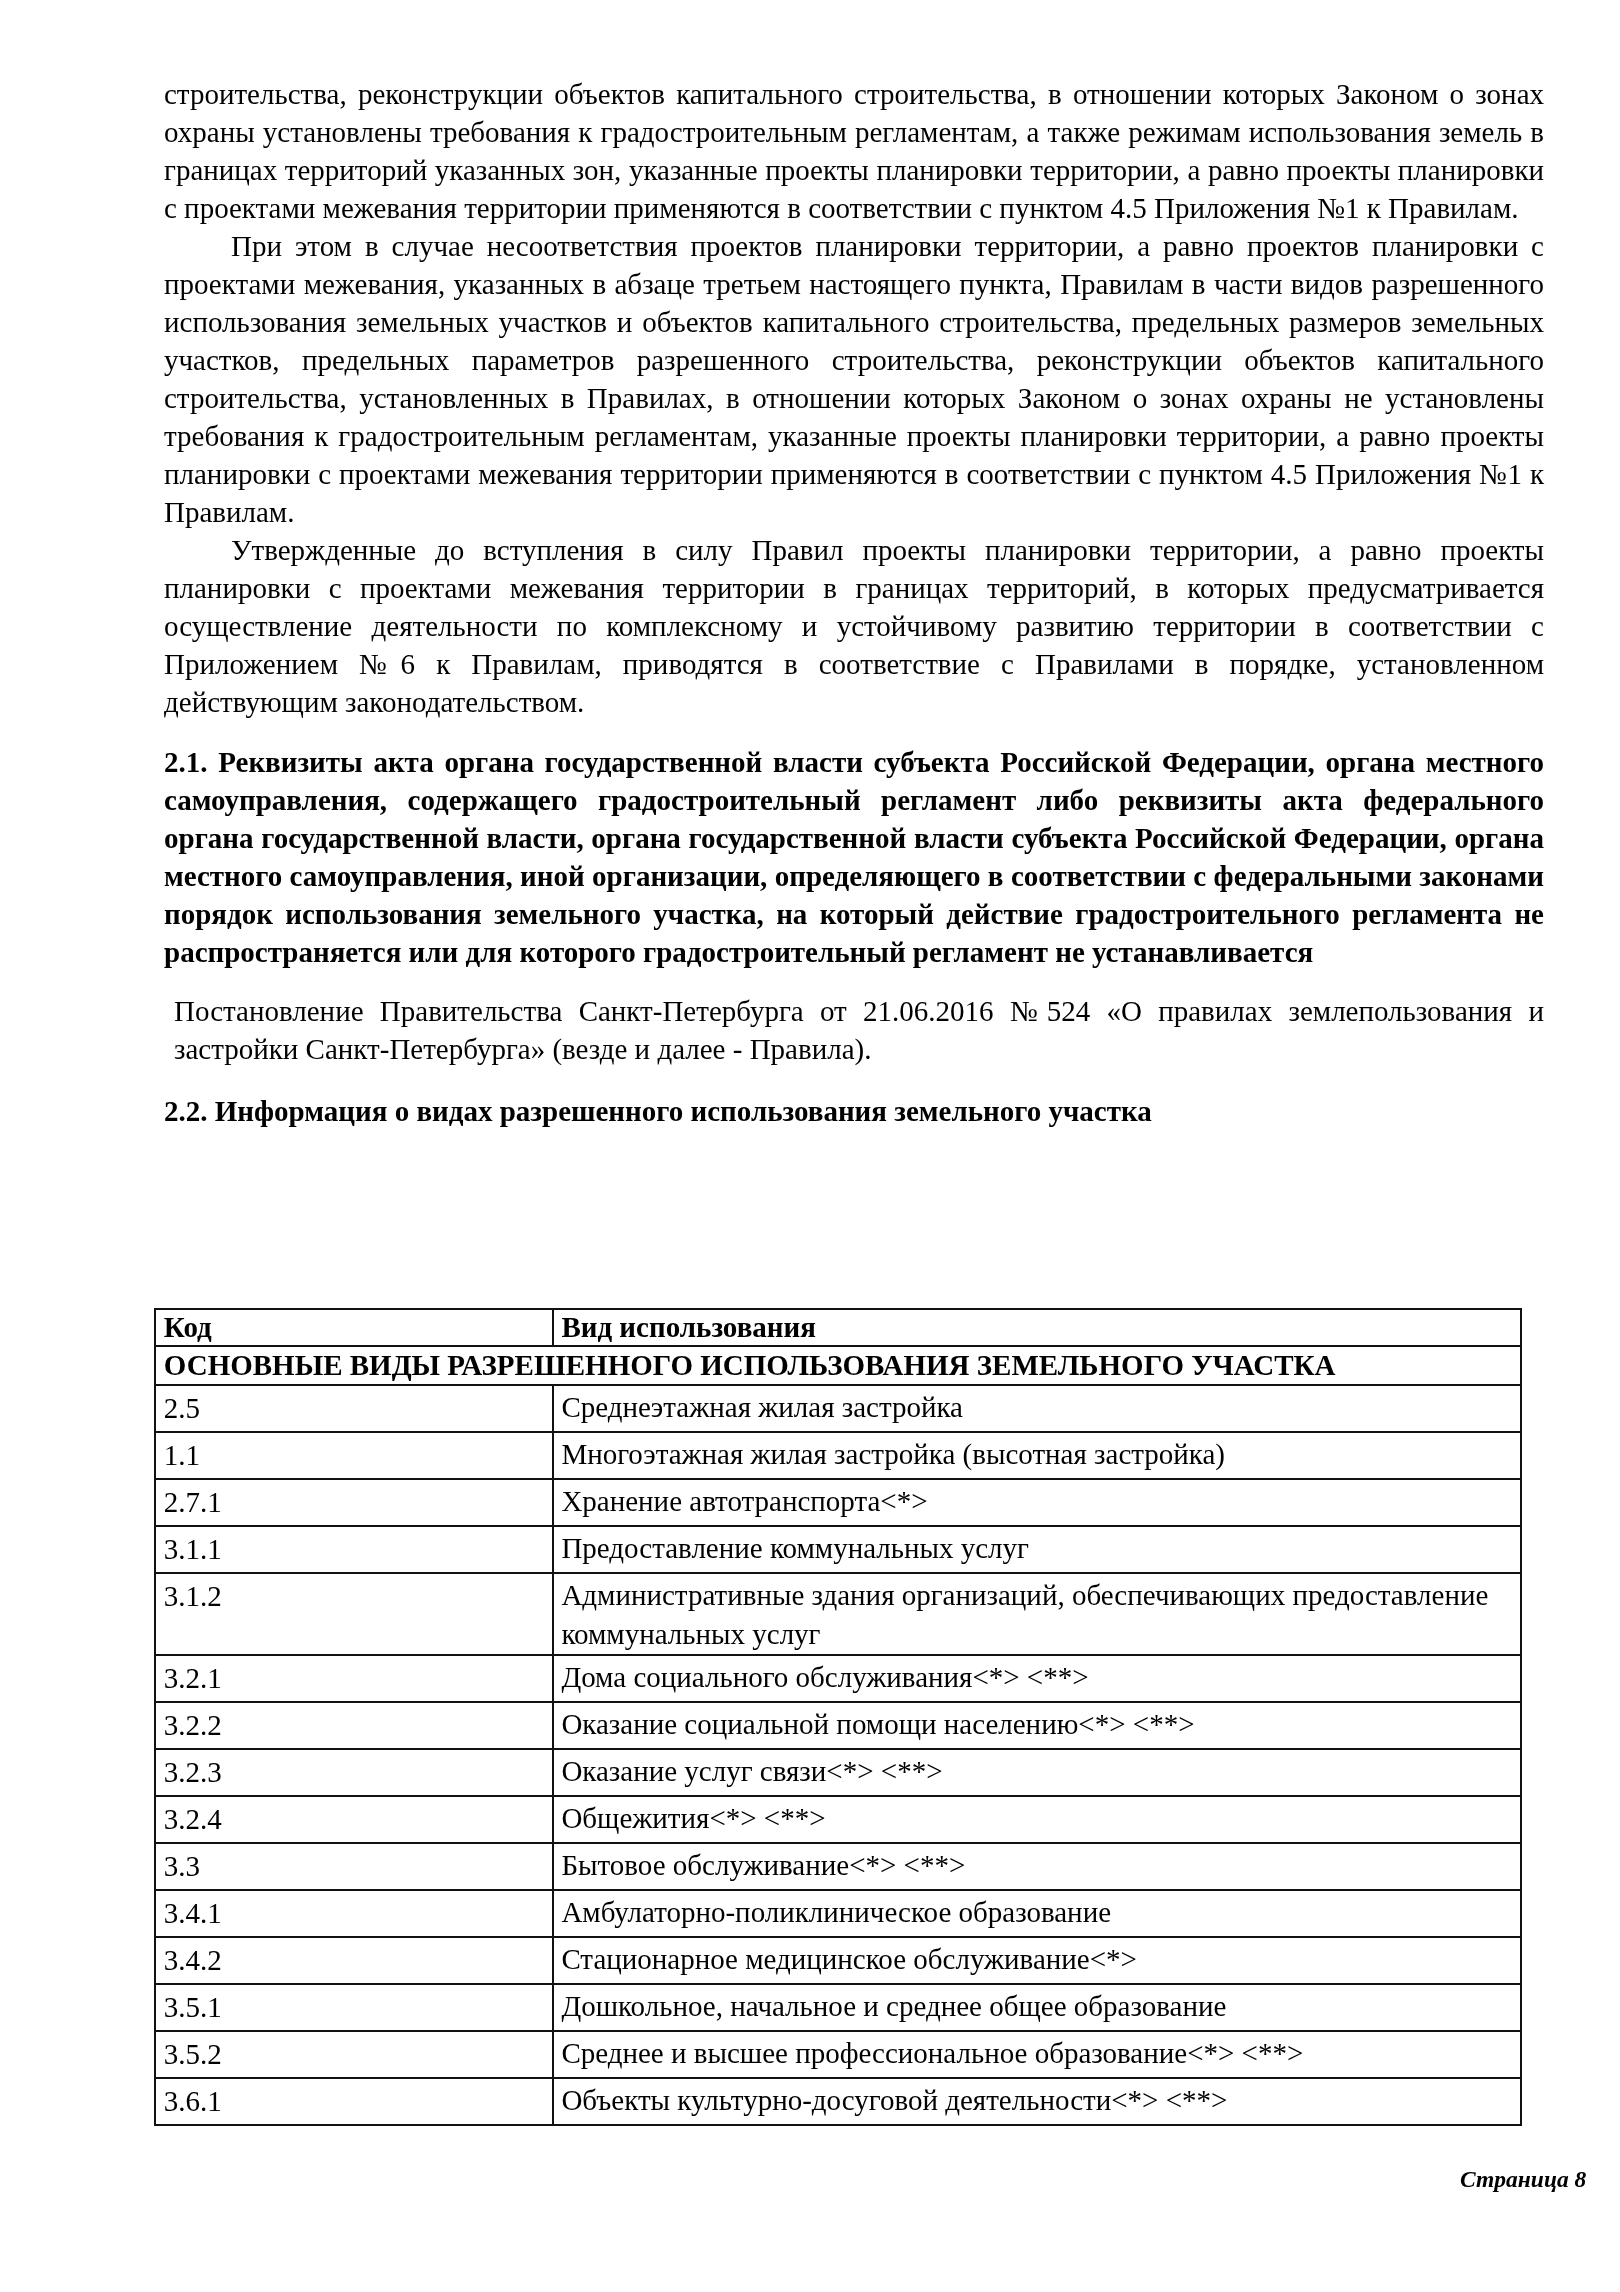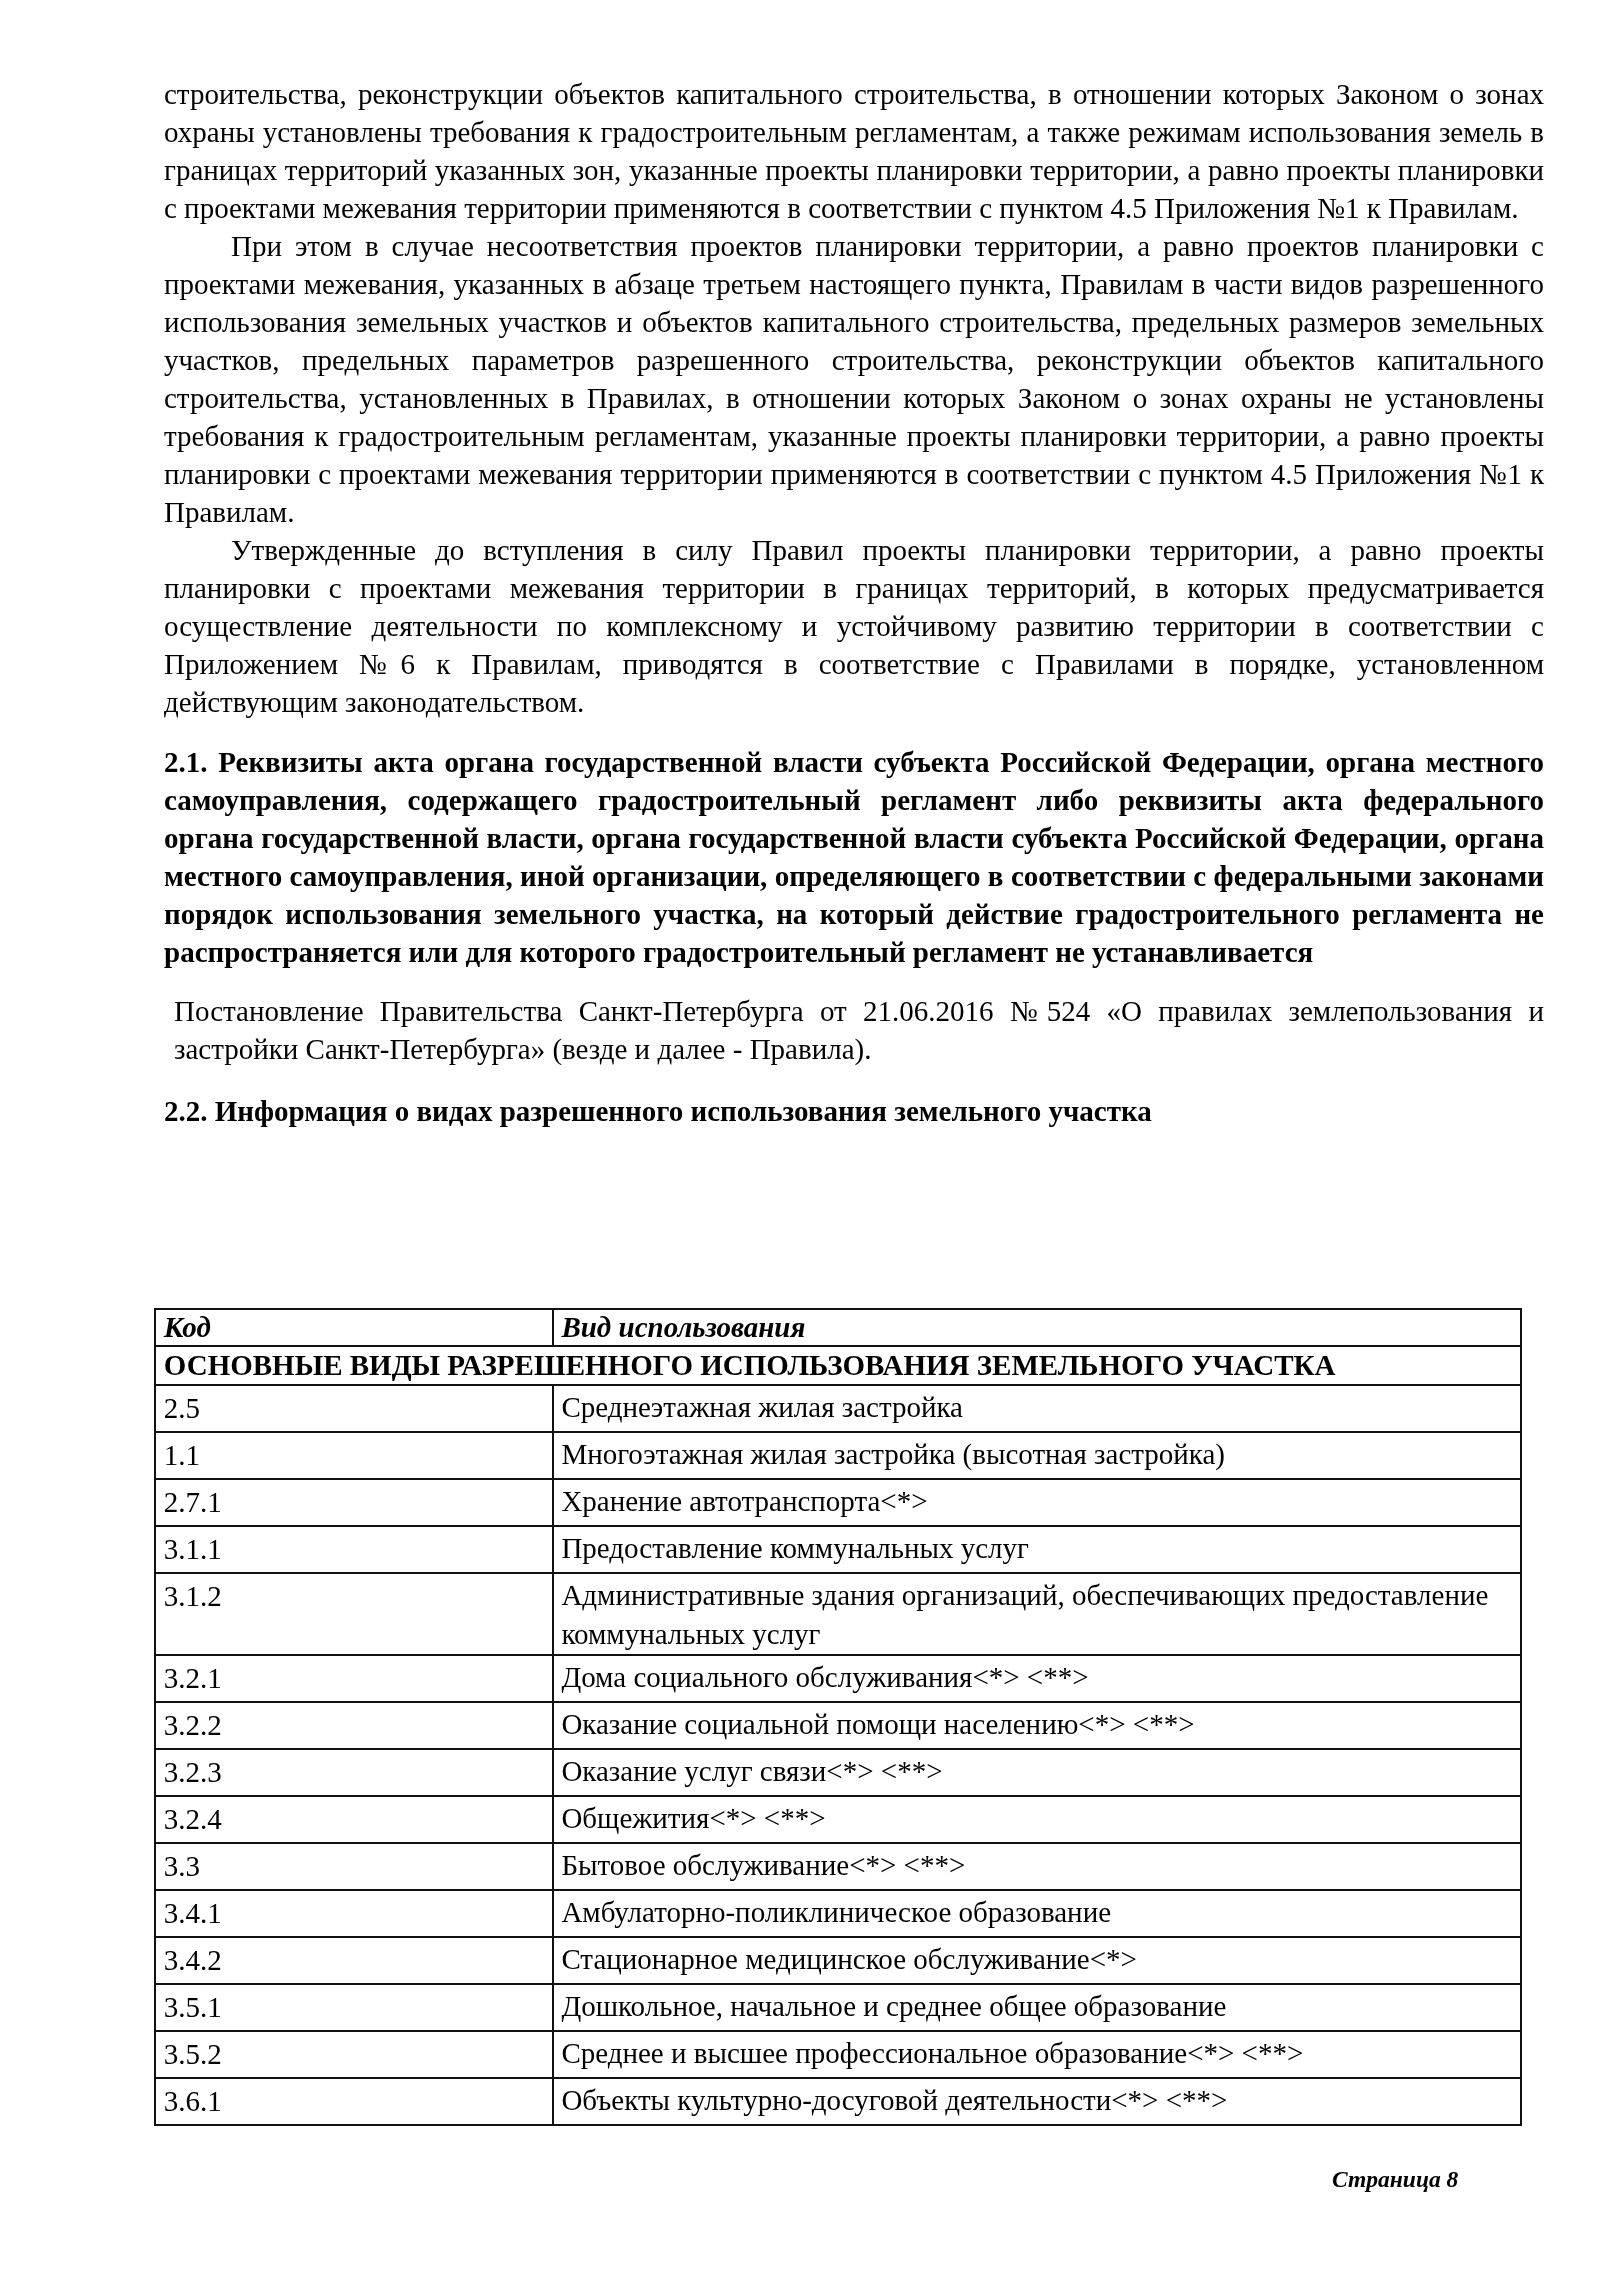--- a/index.html
+++ b/index.html
@@ -7,26 +7,26 @@
          font-family: "Liberation Serif", "DejaVu Serif", serif; color: #000; }
   .page { position: absolute; left: 164px; top: 75px; width: 1380px; }
   p { margin: 0; font-size: 29px; line-height: 38px; text-align: justify; }
   .indent { text-indent: 67px; }
   .heading { font-weight: bold; margin-top: 21.6px; }
   .after-heading { margin-top: 21.6px; margin-left: 10px; }
   .h22 { margin-top: 23.5px; }
   table { position: absolute; left: 154px; top: 1308px; width: 1368px; border-collapse: collapse;
           font-size: 29px; line-height: 37px; }
   td, th { border: 2.5px solid #111; padding: 0 7.8px; vertical-align: top; text-align: left; font-weight: normal; }
-  th { font-style: italic; font-weight: bold; height: 35px; line-height: 35px; }
+  th { font-weight: bold; height: 35px; line-height: 35px; }
   td.col-code { width: 380px; }
   tr.data td { height: 43px; line-height: 41px; padding-top: 2px; }
   tr.section td { font-weight: bold; height: 37px; line-height: 37px; }
   tr.data td.desc { line-height: 39px; }
-  .page-num { position: absolute; left: 1332px; top: 2166px; font-size: 23.5px; font-weight: bold; font-style: italic;
+  .page-num { position: absolute; left: 1460px; top: 2166px; font-size: 23.5px; font-weight: bold; font-style: italic;
               font-family: "Liberation Serif", serif; }
 </style>
 </head>
 <body>
 
 <div class="page">
   <p>строительства, реконструкции объектов капитального строительства, в отношении которых Законом о зонах охраны установлены требования к градостроительным регламентам, а также режимам использования земель в границах территорий указанных зон, указанные проекты планировки территории, а равно проекты планировки с проектами межевания территории применяются  в соответствии с пунктом 4.5 Приложения №1 к Правилам.</p>
   <p class="indent">При этом в случае несоответствия проектов планировки территории, а равно проектов планировки с проектами межевания, указанных в абзаце третьем настоящего пункта, Правилам в части видов разрешенного использования земельных участков и объектов капитального строительства, предельных размеров земельных участков, предельных параметров разрешенного строительства, реконструкции объектов капитального строительства, установленных в Правилах, в отношении которых Законом о зонах охраны не установлены требования к градостроительным регламентам, указанные проекты планировки территории, а равно проекты планировки с проектами межевания территории применяются  в соответствии с пунктом 4.5 Приложения №1 к Правилам.</p>
   <p class="indent">Утвержденные до вступления в силу Правил проекты планировки территории, а равно проекты планировки с проектами межевания территории в границах территорий, в которых предусматривается осуществление деятельности по комплексному и устойчивому развитию территории в соответствии с Приложением №6 к Правилам, приводятся в соответствие с Правилами в порядке, установленном действующим законодательством.</p>
   <p class="heading">2.1. Реквизиты акта органа государственной власти субъекта Российской Федерации, органа местного самоуправления, содержащего градостроительный регламент либо реквизиты акта федерального органа государственной власти, органа государственной власти субъекта Российской Федерации, органа местного самоуправления, иной организации, определяющего в соответствии с федеральными законами порядок использования земельного участка, на который действие градостроительного регламента не распространяется или для которого градостроительный регламент не устанавливается</p>

